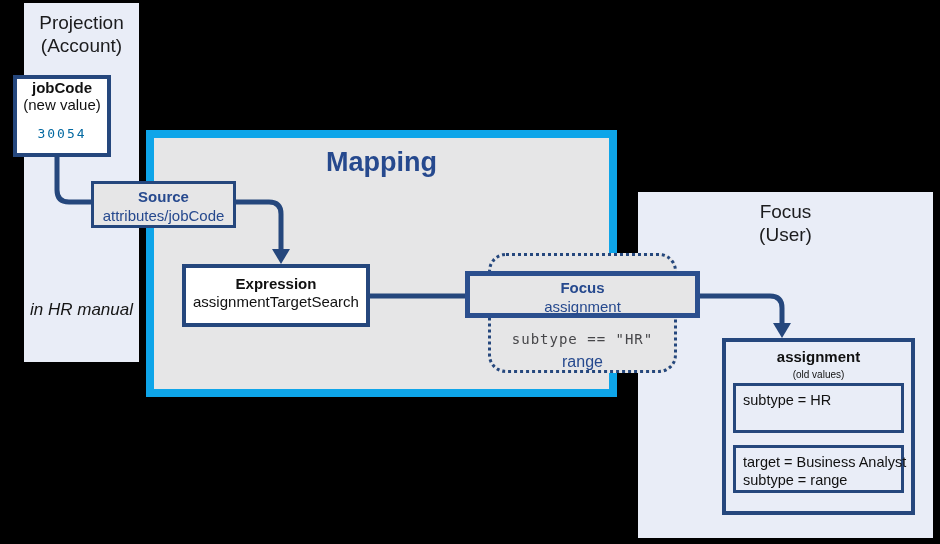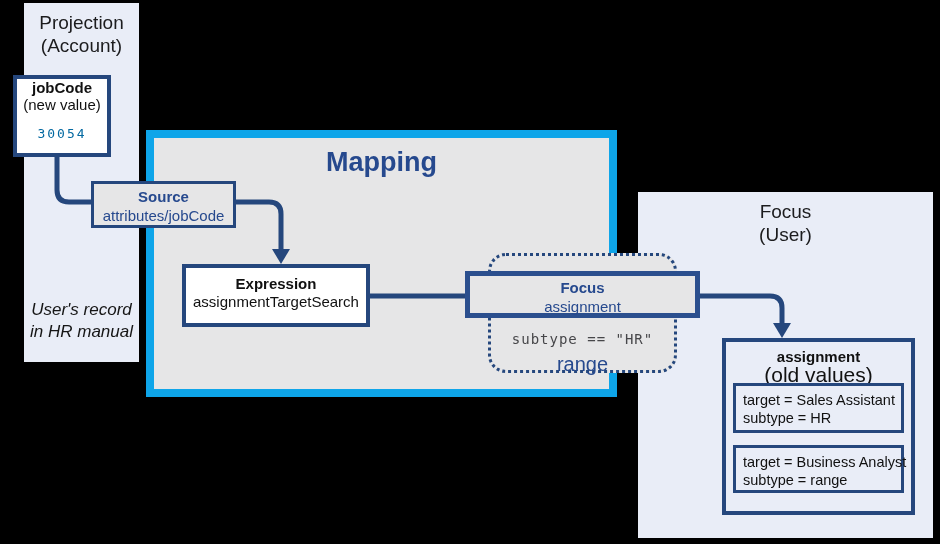--- a/index.html
+++ b/index.html
@@ -54,28 +54,28 @@
   .target-box{
     left:465px;top:271px;width:235px;height:47px;background:#e6e6e7;
     border:5px solid #2b4f8e;padding-top:2px;
   }
   .range-cond{
     position:absolute;left:488px;top:331px;width:189px;text-align:center;
     font-family:"DejaVu Sans Mono",monospace;font-size:14px;letter-spacing:1px;color:#47474a;
   }
   .range-label{
     position:absolute;left:488px;top:353px;width:189px;text-align:center;
-    font-size:20px;color:#26498e;
+    font-size:16px;color:#26498e;
   }
   .assignment-box{
     left:722px;top:338px;width:193px;height:177px;background:#e9edf7;
     border:4px solid #25477d;padding-top:6px;
   }
   .assignment-box .bold-line{font-size:15px;line-height:18px;font-weight:bold;color:#111;}
-  .assignment-box .sub-line{font-size:21px;line-height:18px;color:#111;}
+  .assignment-box .sub-line{font-size:10px;line-height:18px;color:#111;}
   .value-box{
     position:absolute;left:7px;width:171px;background:#e9edf7;
     border:3px solid #25477d;box-sizing:border-box;text-align:left;
     padding:6px 0 0 7px;
   }
   .value-box .v-line{font-size:14.5px;line-height:17.5px;color:#111;white-space:nowrap;}
   .vb1{top:41px;height:50px;}
   .vb2{top:103px;height:48px;}
   svg.connectors{position:absolute;left:0;top:0;pointer-events:none;}
 </style>
@@ -83,21 +83,20 @@
 <body>
 
 <div id="canvas">
 
   <div class="panel" style="left:24px;top:3px;width:115px;height:359px;">
     <div class="panel-title">
       <div>Projection</div>
       <div>(Account)</div>
     </div>
     <div class="side-note" style="top:296px;">
-      <div>User's record</div>
       <div>in HR manual</div>
     </div>
   </div>
 
   <div class="panel" style="left:638px;top:192px;width:295px;height:346px;">
     <div class="panel-title">
       <div>Focus</div>
       <div>(User)</div>
     </div>
   </div>
@@ -137,21 +136,20 @@
 
   <div class="node target-box">
     <div class="blue-bold">Focus</div>
     <div class="blue-sub">assignment</div>
   </div>
 
   <div class="node assignment-box">
     <div class="bold-line">assignment</div>
     <div class="sub-line">(old values)</div>
     <div class="value-box vb1">
-      <div class="v-line">target = Sales Assistant</div>
       <div class="v-line">subtype = HR</div>
     </div>
     <div class="value-box vb2">
       <div class="v-line">target = Business Analyst</div>
       <div class="v-line">subtype = range</div>
     </div>
   </div>
 
 </div>
 

